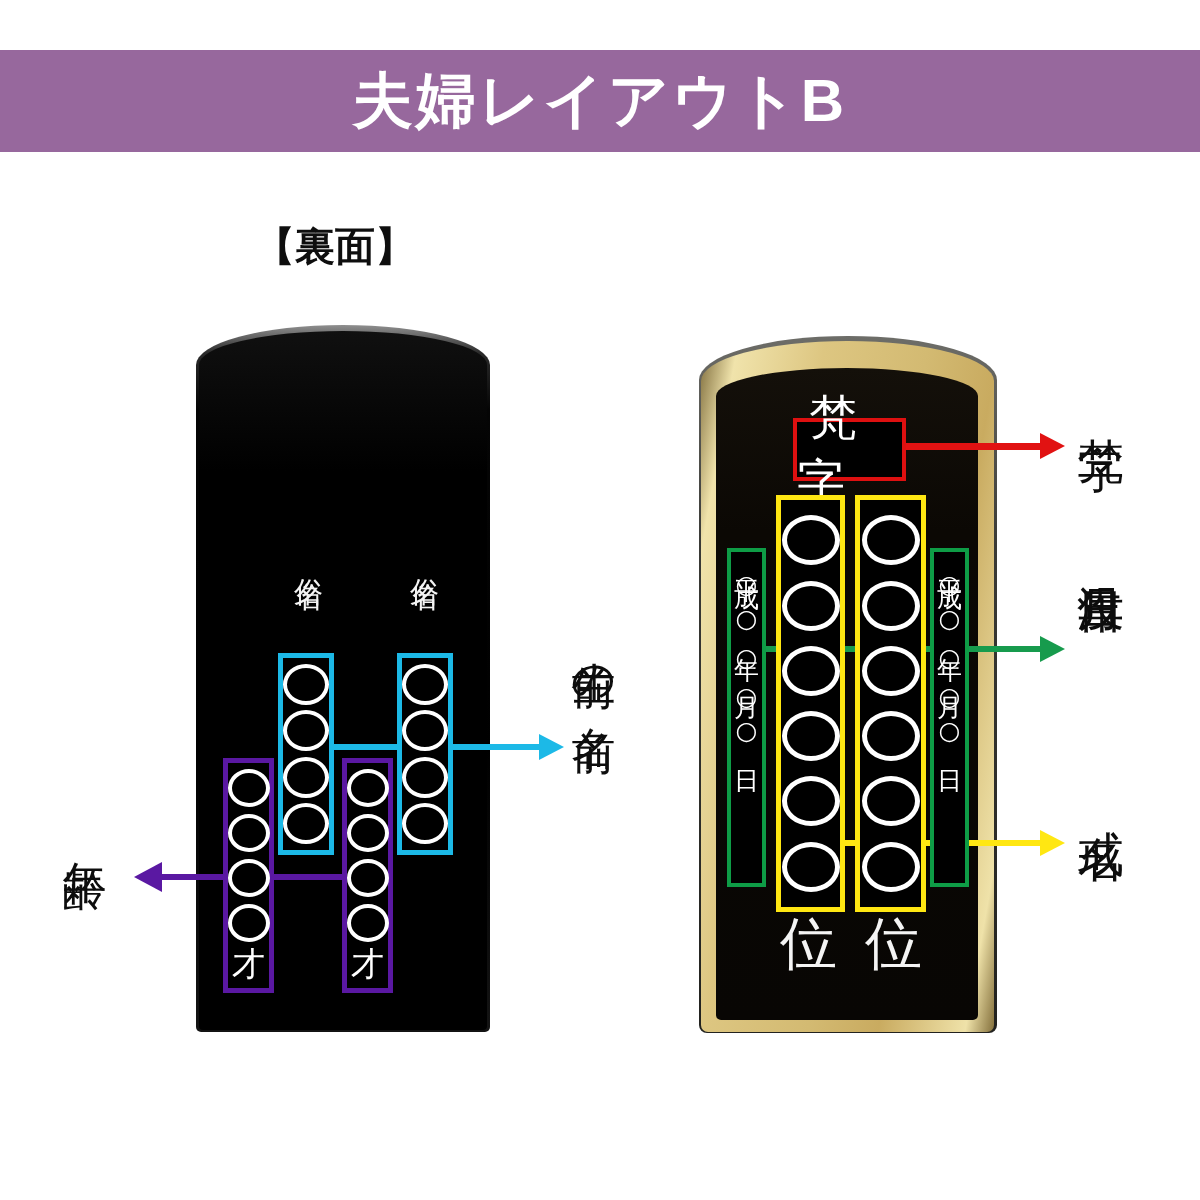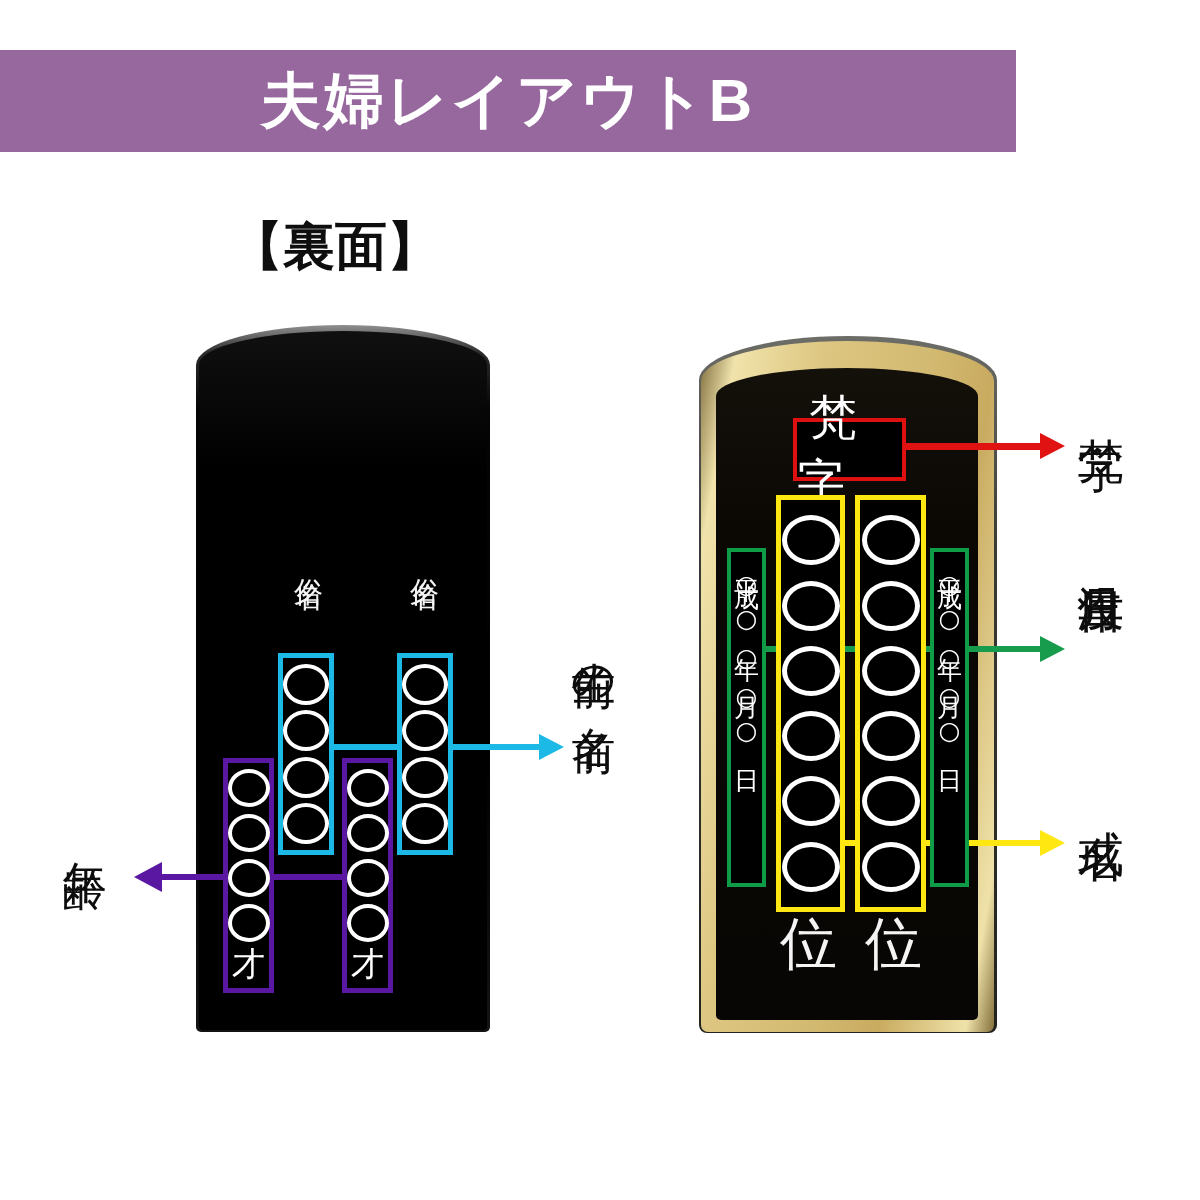--- a/index.html
+++ b/index.html
@@ -6,31 +6,31 @@
   html,body { background:#fff; }
   .stage {
     position: relative; width: 1200px; height: 1200px;
     background: #fff; overflow: hidden;
     font-family: "Liberation Sans", "DejaVu Sans", sans-serif;
   }
   .abs { position: absolute; }
 
   
   .banner {
-    left:0; top:50px; width:1016px; height:102px;
+    left:0; top:50px; width:1200px; height:102px;
     background:#97689D; display:flex; align-items:center; justify-content:center;
   }
   .banner h1 {
     color:#fff; font-size:60px; font-weight:bold; letter-spacing:3px;
   }
 
   
   .heading {
     top:210px; width:380px; height:72px; text-align:center;
-    font-size:52px; font-weight:bold; color:#0e0e0e; line-height:72px;
+    font-size:40px; font-weight:bold; color:#0e0e0e; line-height:72px;
   }
   .heading.back  { left:145px; }
   .heading.front { left:653px; }
 
   
   .vtext {
     writing-mode: vertical-rl; text-orientation: upright;
     white-space: nowrap; line-height:1;
   }
 

